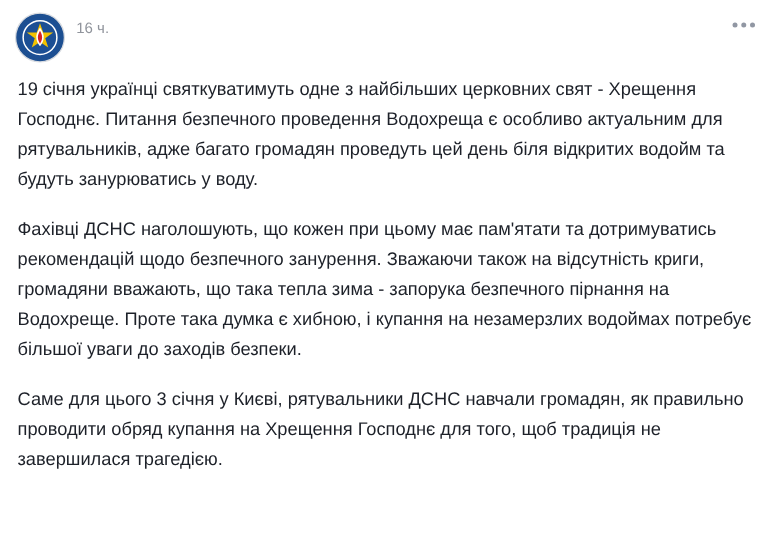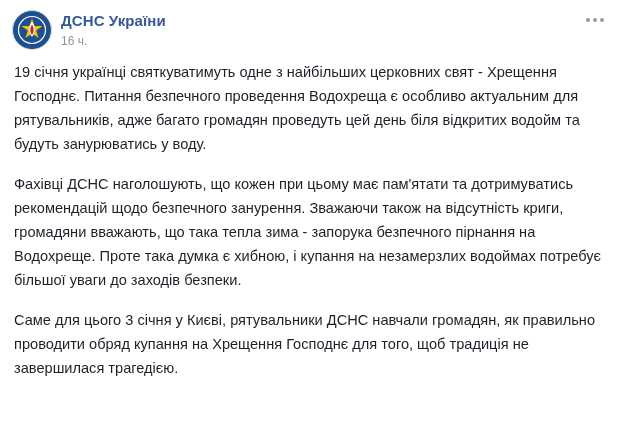--- a/index.html
+++ b/index.html
@@ -111,21 +111,20 @@
           <circle cx="17" cy="17" r="16.5" fill="#1c4f94"></circle>
           <circle cx="17" cy="17" r="13.5" fill="none" stroke="#ffffff" stroke-width="1.2"></circle>
           <path d="M17 5.5 L19.6 13 L27.5 13 L21.2 17.6 L23.6 25 L17 20.5 L10.4 25 L12.8 17.6 L6.5 13 L14.4 13 Z" fill="#f2c200"></path>
           <path d="M17 9 C14.5 12.5 13.5 15.5 14.2 18.5 C14.8 21 16 22.5 17 24 C18 22.5 19.2 21 19.8 18.5 C20.5 15.5 19.5 12.5 17 9 Z" fill="#ffffff"></path>
           <path d="M17 11.5 C15.6 13.8 15 16 15.4 18.2 C15.8 20 16.5 21 17 22 C17.5 21 18.2 20 18.6 18.2 C19 16 18.4 13.8 17 11.5 Z" fill="#d62027"></path>
         </svg>
       </span>
     </div>
 
     <div class="header-text">
-      <span class="page-name">ДСНС України</span>
       <span class="timestamp">16 ч.</span>
     </div>
 
     <div class="more-btn">
       <span class="dot"></span>
       <span class="dot"></span>
       <span class="dot"></span>
     </div>
   </div>
 

